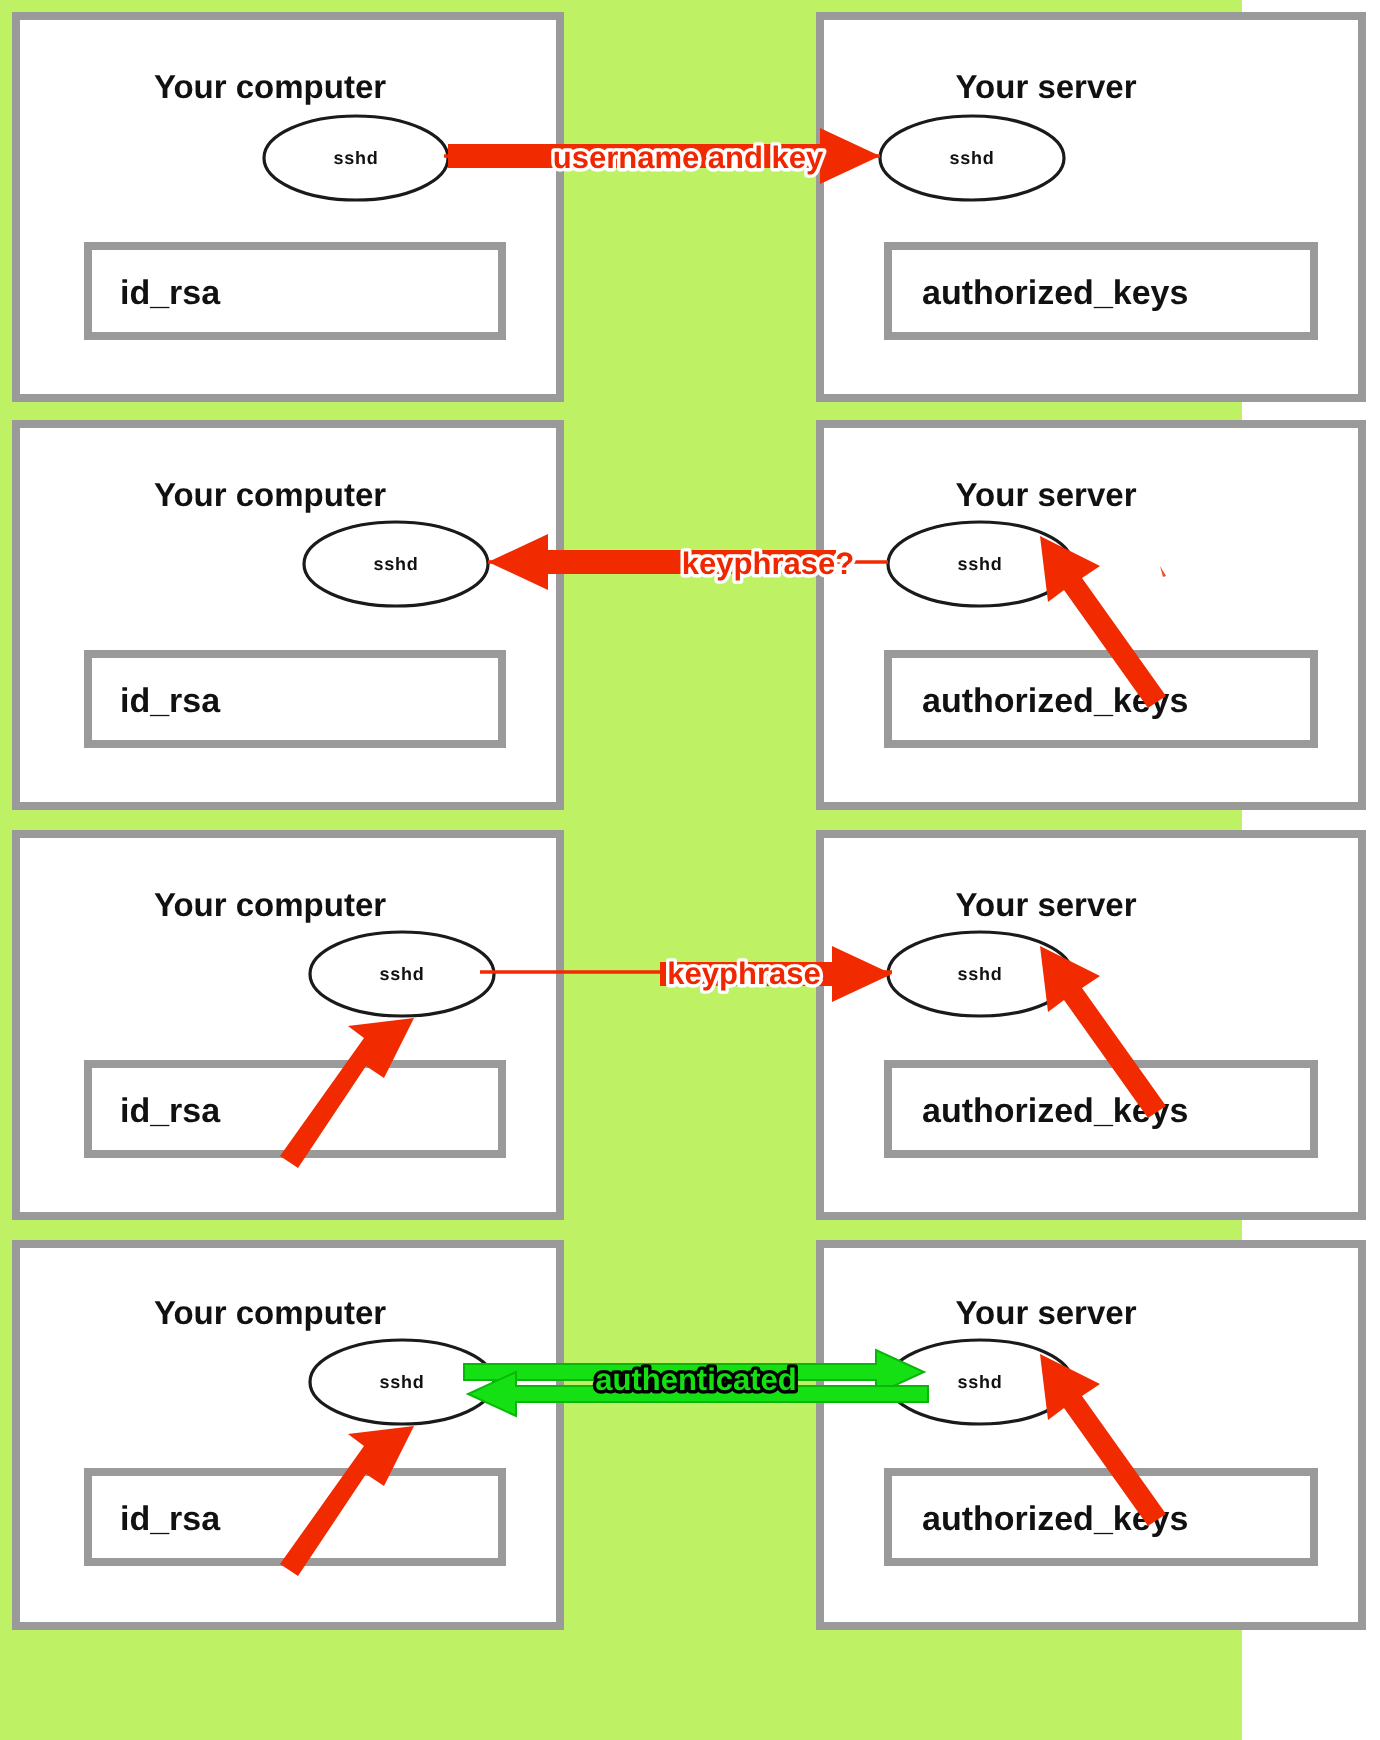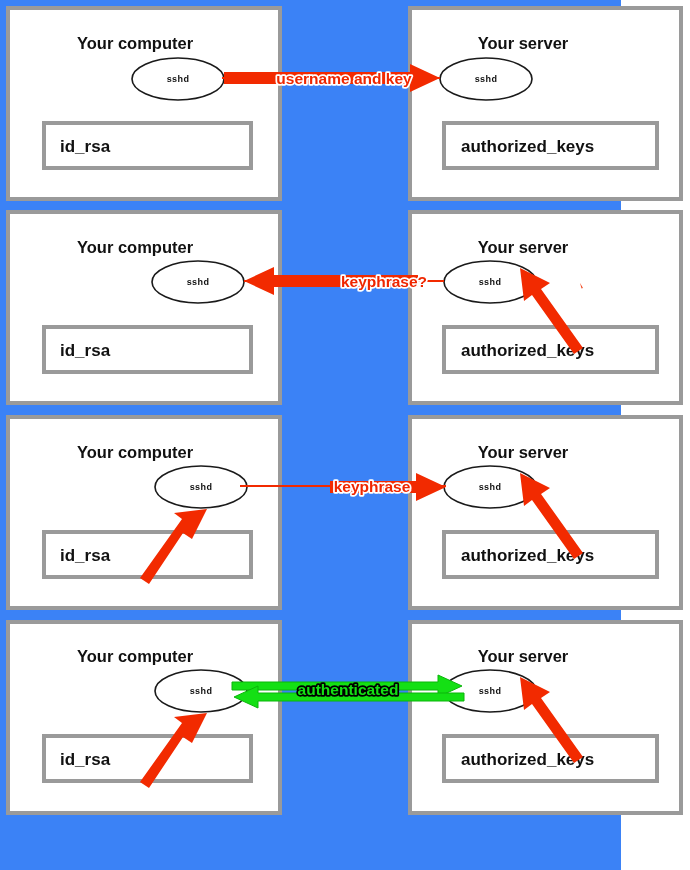--- a/index.html
+++ b/index.html
@@ -10,21 +10,21 @@
   body {
     width: 690px;
     height: 870px;
     font-family: "Liberation Sans", sans-serif;
     overflow: hidden;
   }
   #stage {
     position: relative;
     width: 621px;
     height: 870px;
-    background: #3b82f6;
+    background: #bef264;
   }
   #stage svg {
     display: block;
   }
   .panel-rect {
     fill: #ffffff;
     stroke: #9a9a9a;
     stroke-width: 4;
   }
   .inner-rect {

